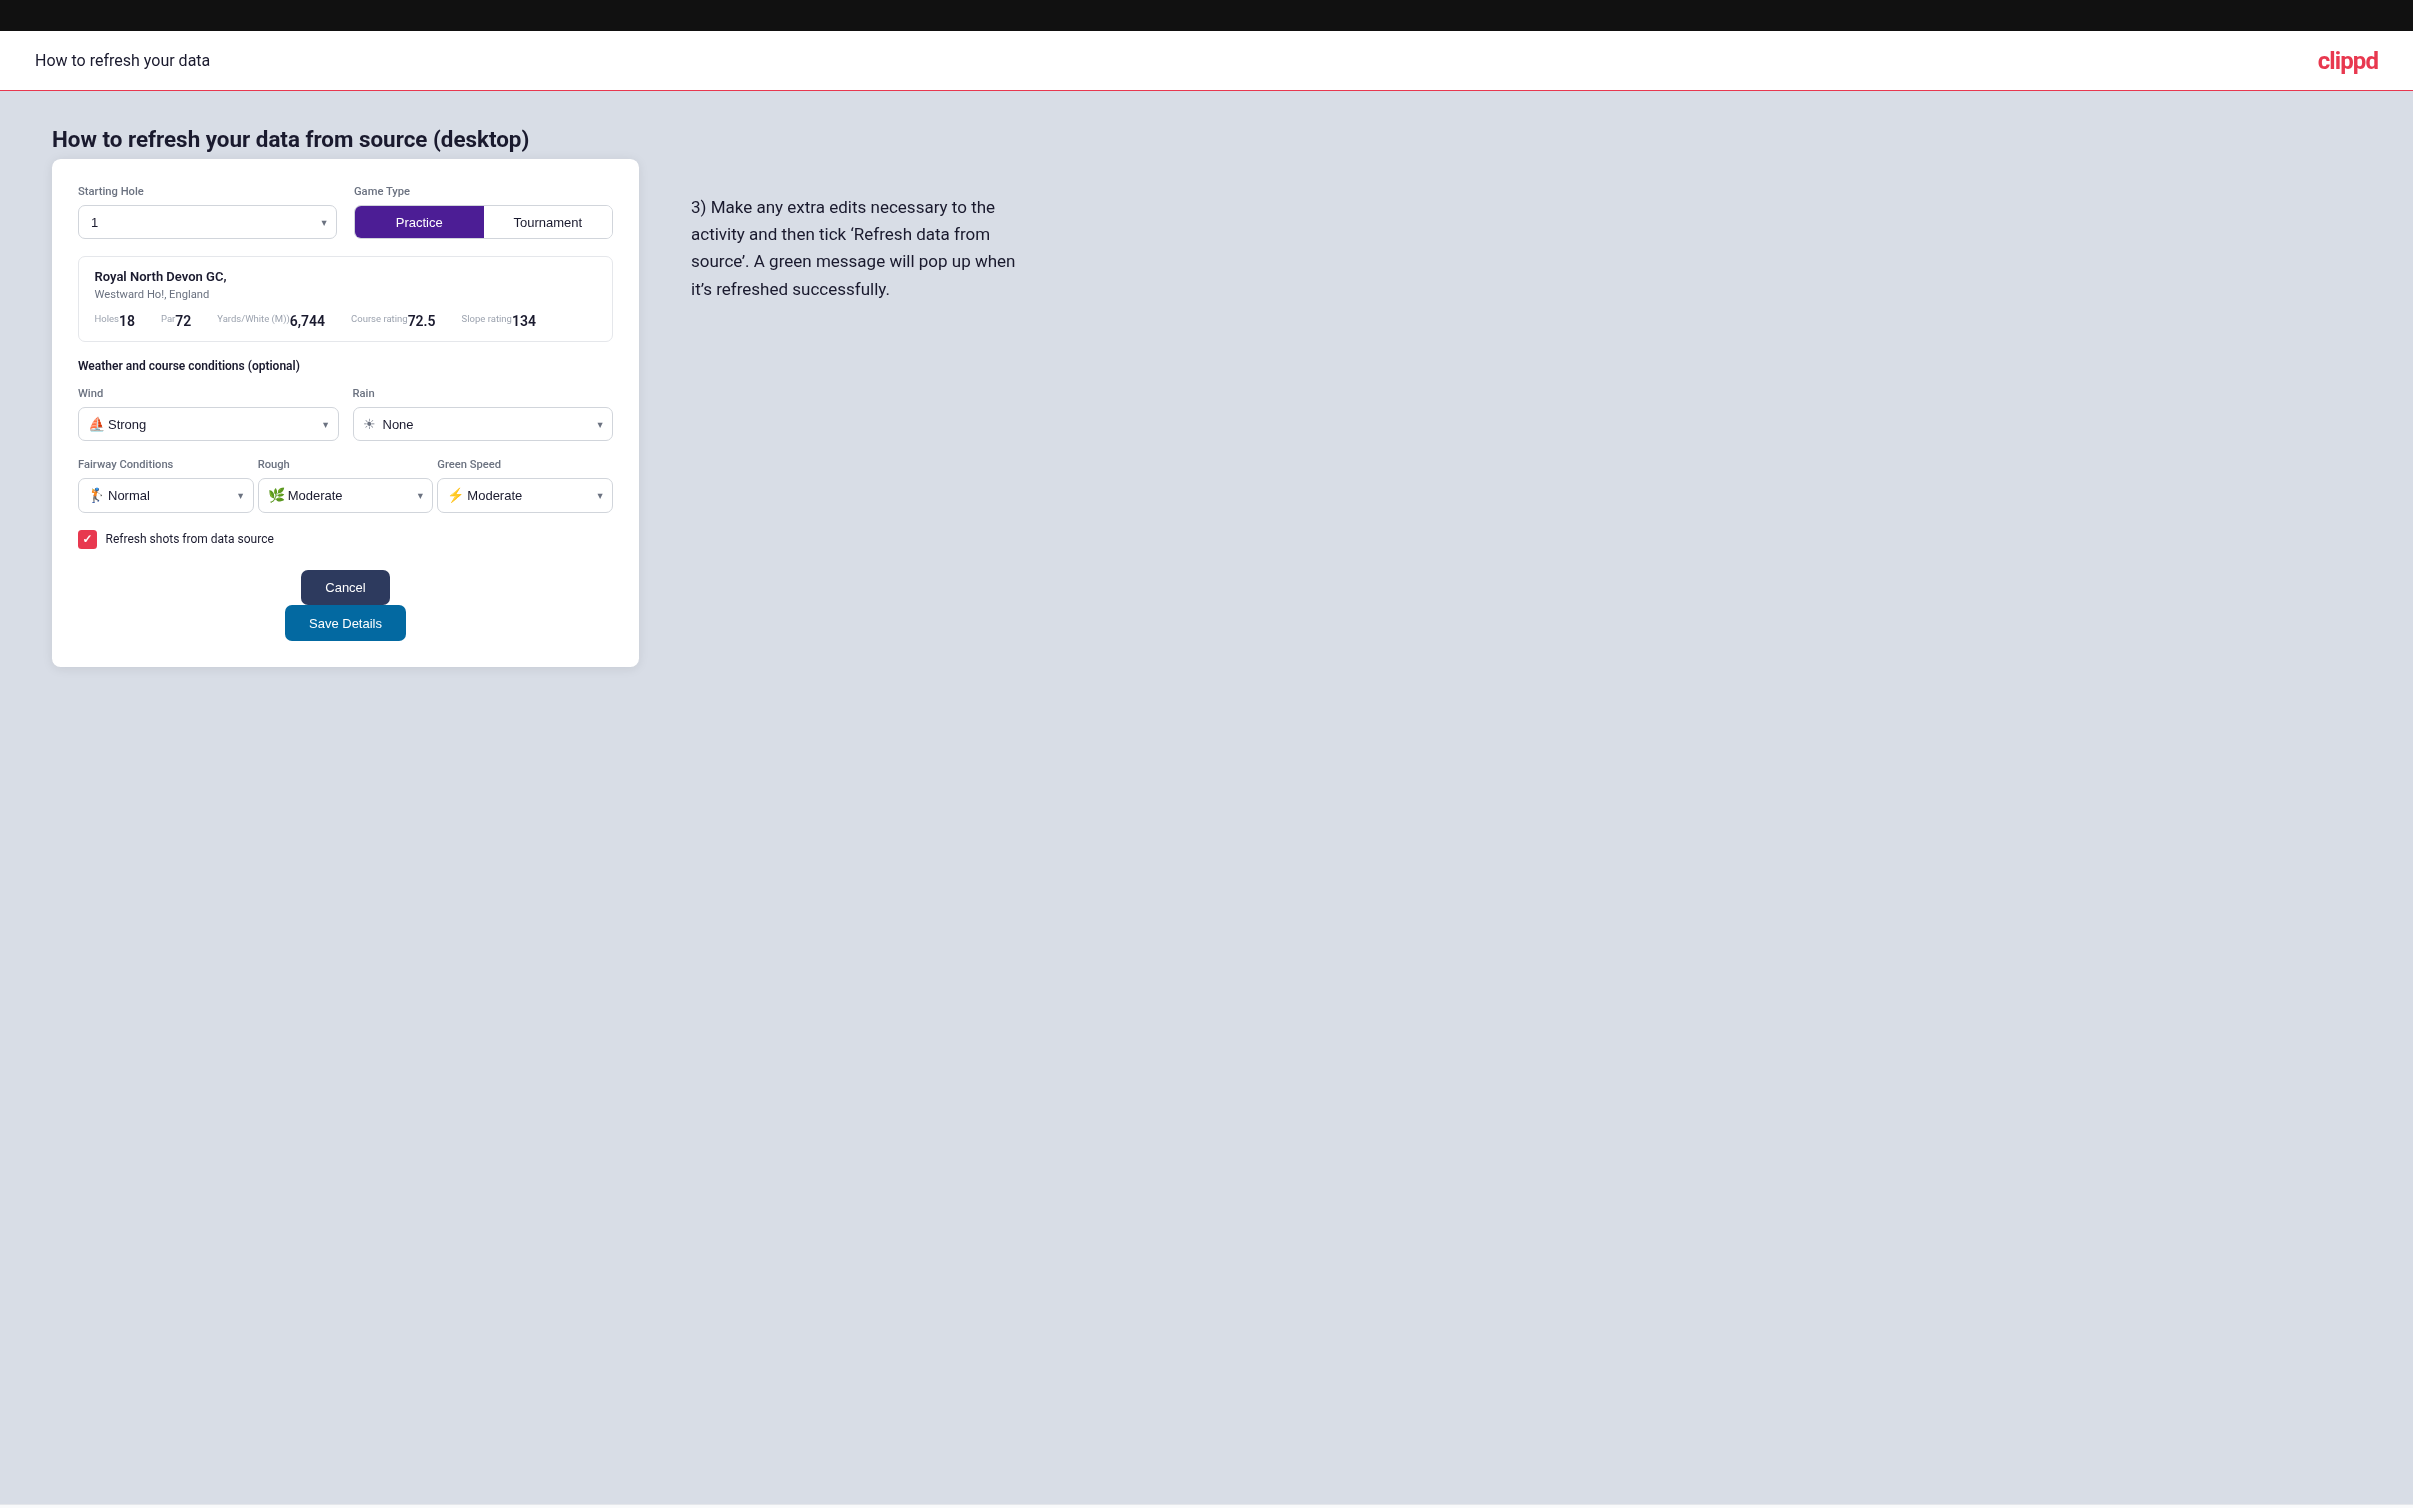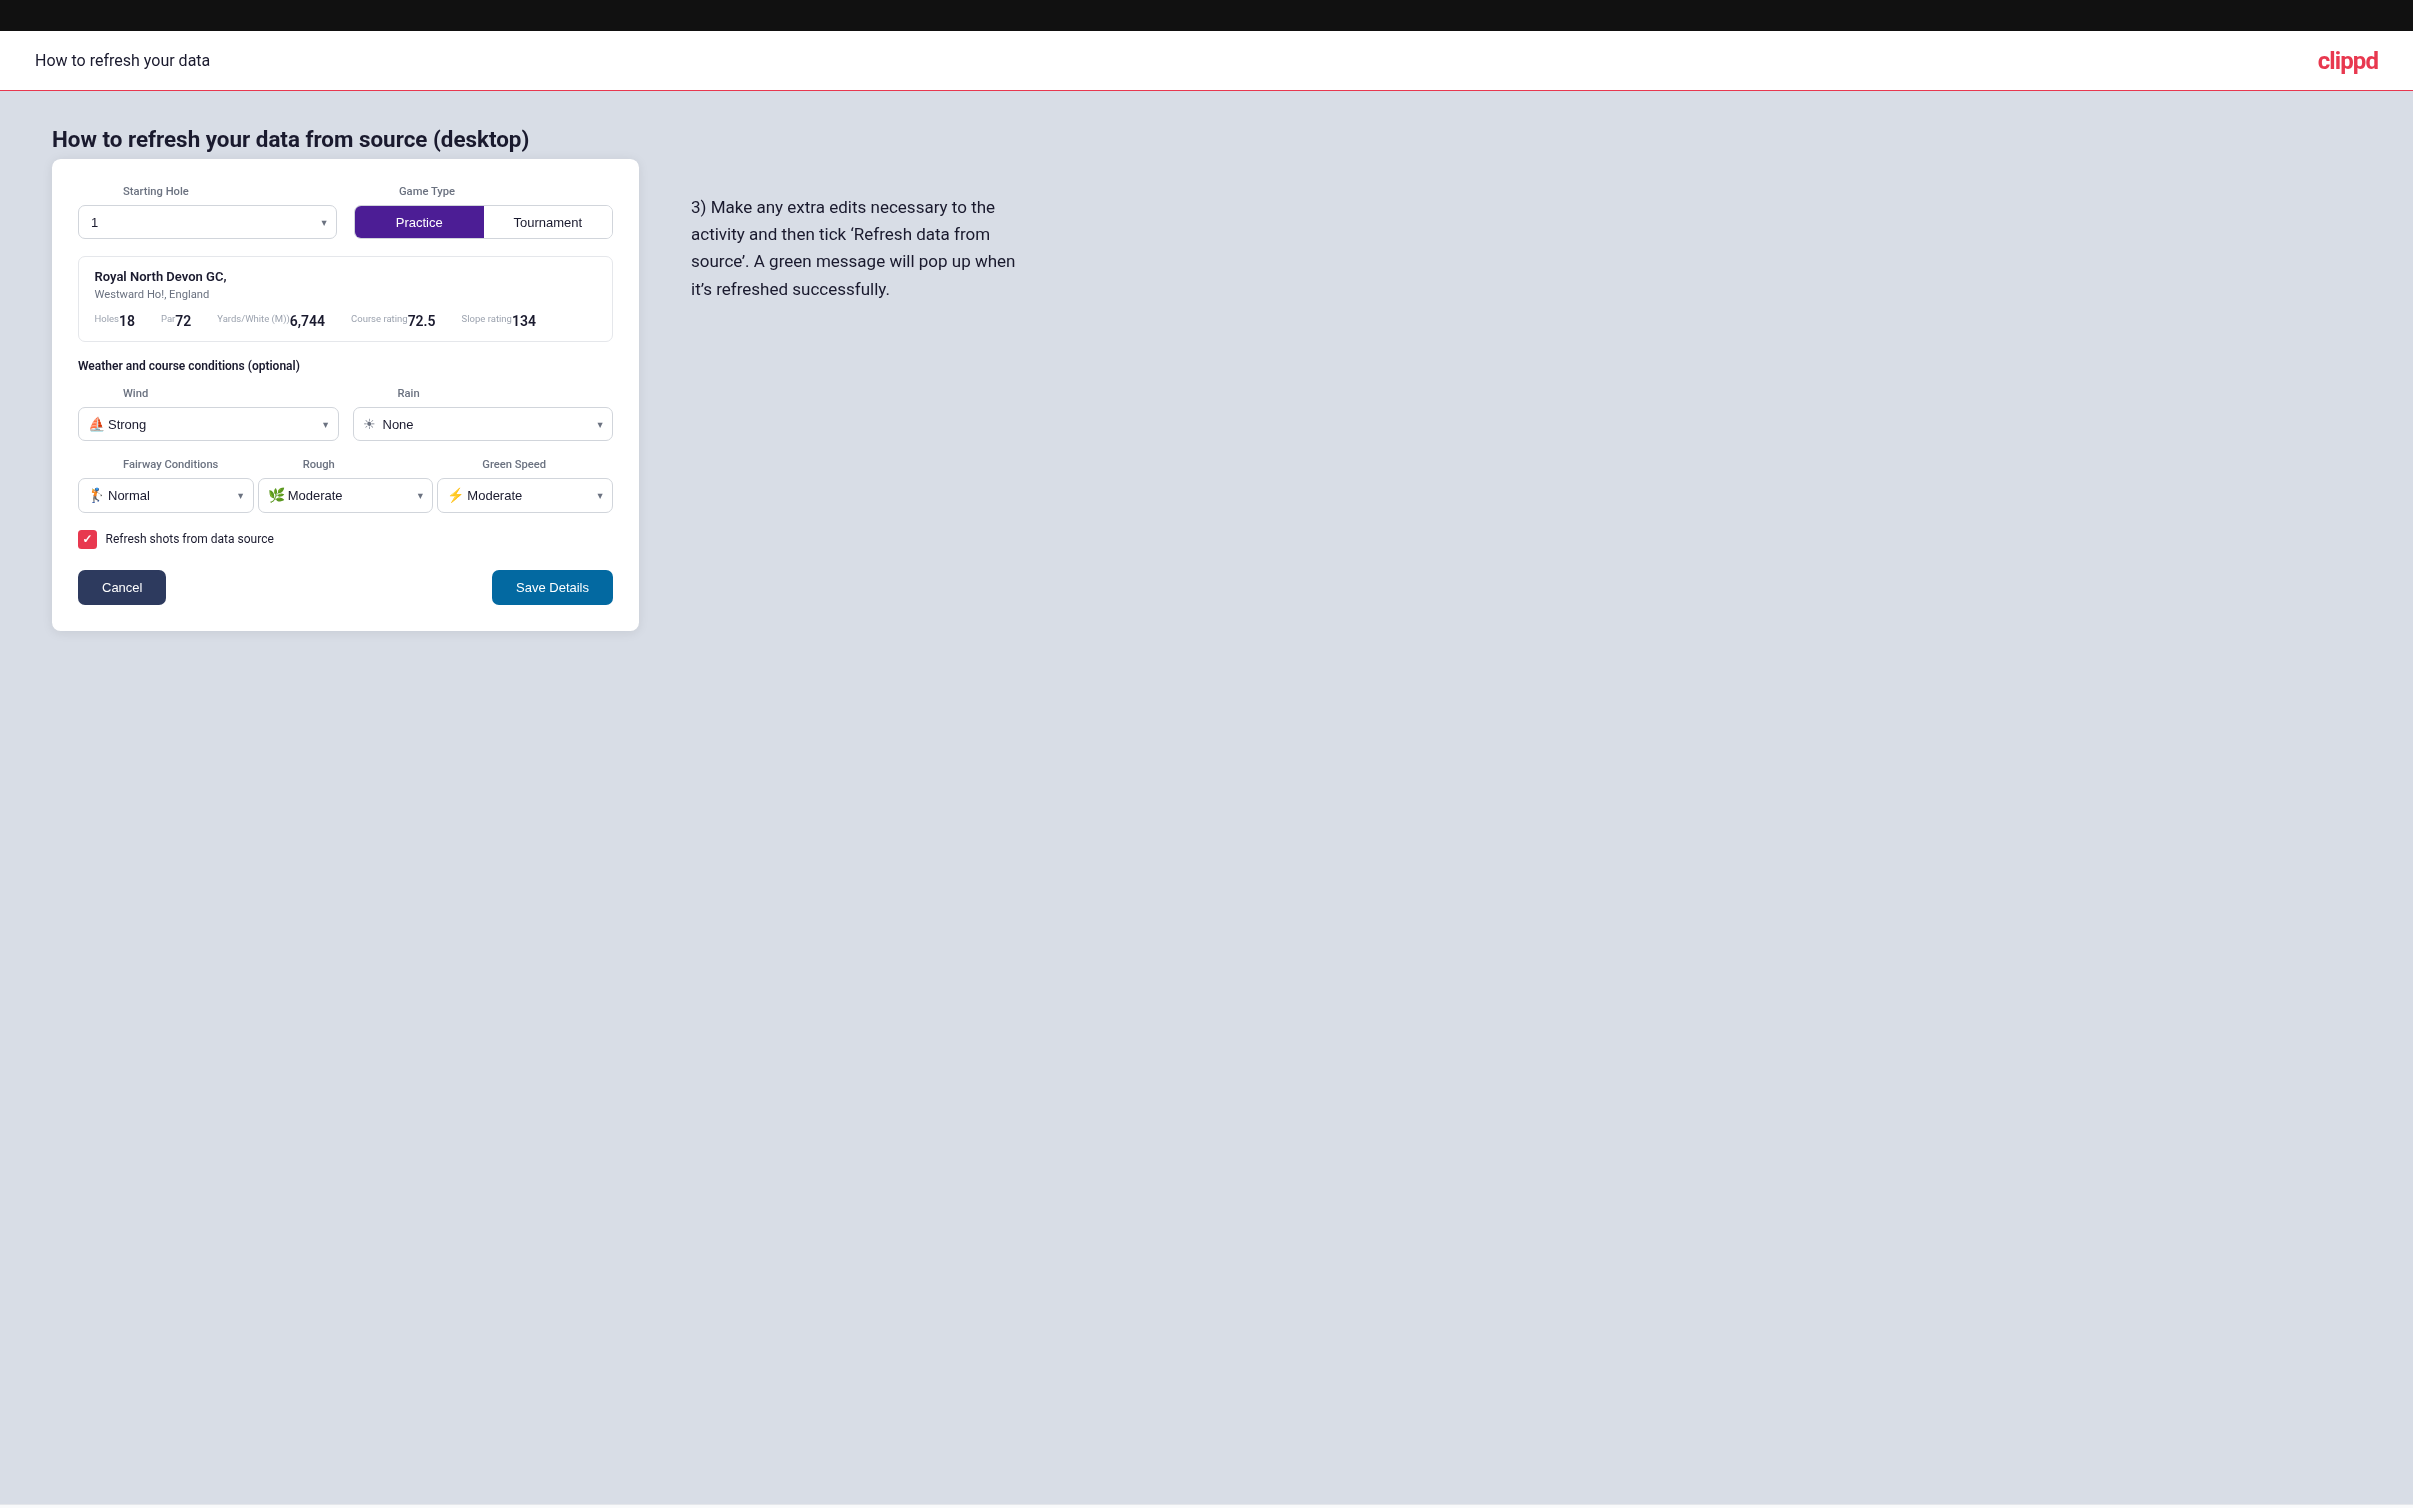--- a/index.html
+++ b/index.html
@@ -69,21 +69,20 @@
       width: 587px;
       min-width: 587px;
       box-shadow: 0 1.7px 10.4px rgba(0,0,0,0.08);
     }
 
     .section-label {
       font-size: 11.2px;
       color: #6b7280;
       margin-bottom: 7px;
       font-weight: 500;
-      margin-left: 45px;
     }
 
     .field-row {
       display: flex;
       gap: 17px;
       margin-bottom: 17px;
     }
 
     .field-group {
       display: flex;
@@ -254,22 +253,23 @@
       font-weight: 700;
     }
 
     .checkbox-label {
       font-size: 12px;
       color: #1a1a2e;
     }
 
     .button-row {
       display: flex;
-      justify-content: space-between;
-      align-items: center;
+      justify-content: center;
+      align-items: center;
+      flex-direction: column;
     }
 
     .btn-cancel {
       background: #2d3a5e;
       color: #fff;
       border: none;
       border-radius: 7px;
       padding: 10.4px 24px;
       font-size: 13px;
       font-weight: 500;

